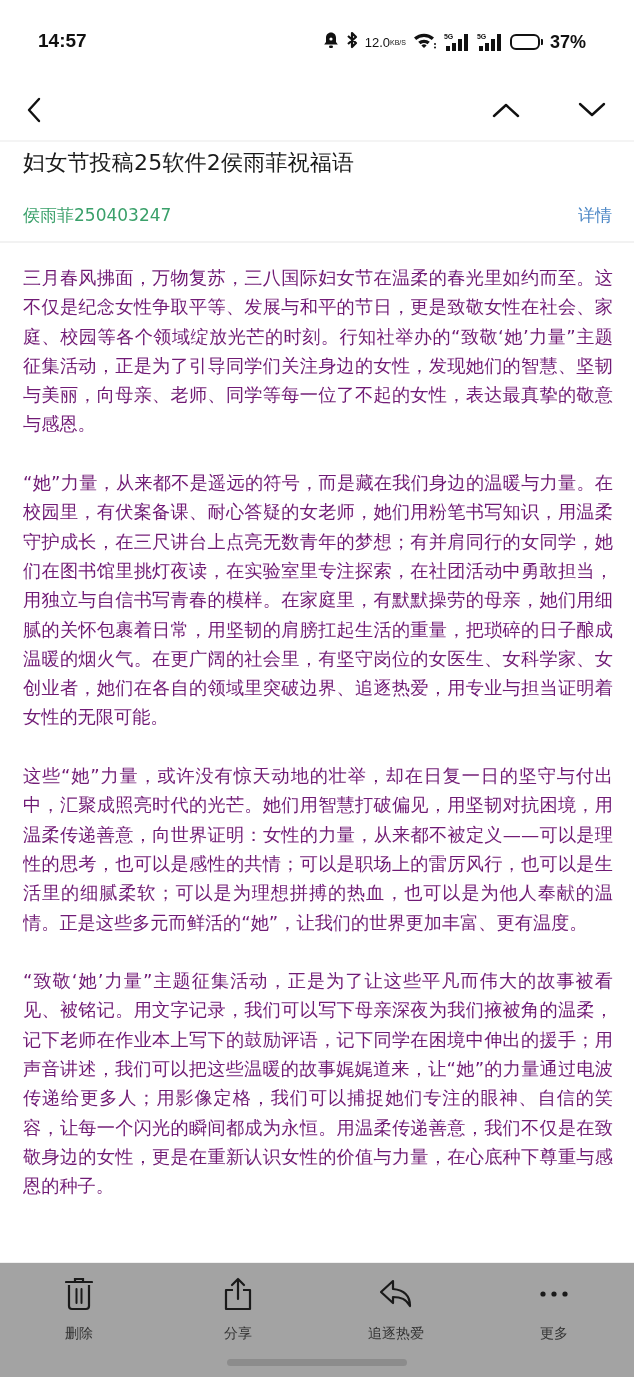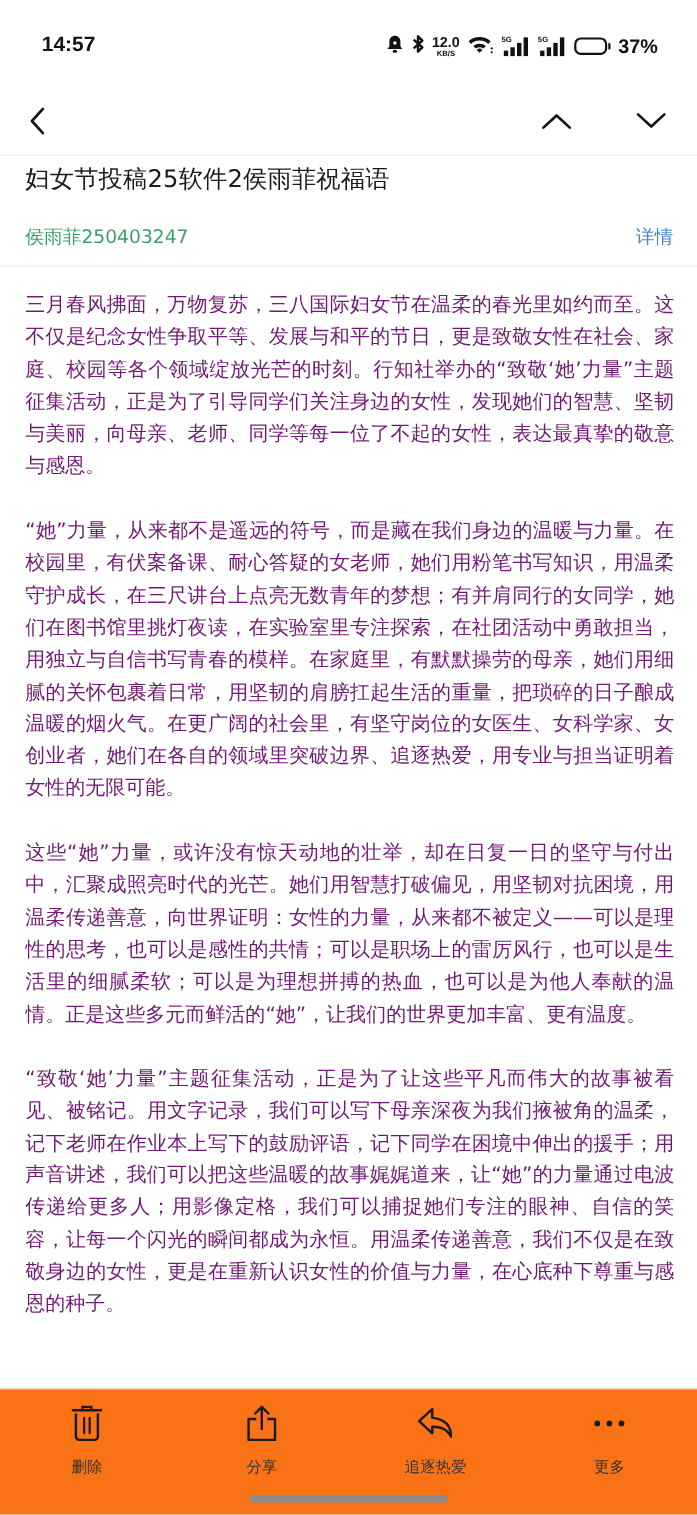--- a/index.html
+++ b/index.html
@@ -1,22 +1,22 @@
 <!DOCTYPE html>
 <html><head>
 <meta charset="utf-8">
 <style>
   * { box-sizing: border-box; margin: 0; padding: 0; }
   html, body { width: 634px; height: 1377px; background: #ffffff; overflow: hidden; }
   body { font-family: "DejaVu Sans", "Liberation Sans", sans-serif; color: #1a1a1a; position: relative; }
 
-  .status-bar { position: absolute; top: 0; left: 0; width: 634px; height: 84px; display: flex; align-items: center; padding: 0 36px 0 38px; }
+  .status-bar { position: absolute; top: 0; left: 0; width: 634px; height: 84px; display: flex; align-items: center; padding: 0 48px 0 38px; }
   .status-time { font-family: "Liberation Sans", sans-serif; font-size: 19px; font-weight: 700; color: #111; margin-top: -2px; }
   .status-icons { margin-left: auto; display: flex; align-items: center; gap: 7px; color: #111; }
-  .speed { display: flex; flex-direction: column; align-items: center; line-height: 1; font-family: "Liberation Sans", sans-serif; font-weight: 700; }
+  .speed { display: flex; flex-direction: row; align-items: center; line-height: 1; font-family: "Liberation Sans", sans-serif; font-weight: 400; }
   .speed .v { font-size: 13px; }
   .speed .u { font-size: 7px; margin-top: 1px; }
   .sig { position: relative; width: 26px; height: 18px; }
   .sig .g { position: absolute; left: 0; top: 0; font-size: 7px; font-weight: 700; font-family: "Liberation Sans", sans-serif; }
   .sig .b { position: absolute; bottom: 0; width: 4px; background: #111; }
   .battery { display: flex; align-items: center; }
   .battery .body { width: 30px; height: 16px; border: 2px solid #111; border-radius: 6px; padding: 2px; }
   .battery .fill { width: 9px; height: 100%; background: #111; border-radius: 2px; }
   .battery .tip { width: 2px; height: 6px; background: #111; margin-left: 1px; border-radius: 0 1px 1px 0; }
   .batt-pct { font-family: "Liberation Sans", sans-serif; font-size: 18px; font-weight: 700; }
@@ -27,21 +27,21 @@
 
   .mail-header { position: absolute; top: 142px; left: 0; width: 634px; height: 100px; }
   .mail-subject { position: absolute; left: 23px; top: 6px; font-size: 22px; color: #1a1a1a; letter-spacing: 0.2px; }
   .mail-sender { position: absolute; left: 23px; top: 62px; font-size: 17px; color: #3aa06a; }
   .mail-details { position: absolute; right: 22px; top: 62px; font-size: 17px; color: #4a86c5; cursor: pointer; }
   .header-divider { position: absolute; top: 241px; left: 0; width: 634px; height: 2px; background: #f2f2f2; }
 
   .mail-body { position: absolute; top: 263px; left: 23px; width: 590px; height: 995px; overflow: hidden; }
   .mail-body p { font-size: 18.2px; line-height: 29.3px; color: #701a75; margin-bottom: 29.3px; text-align: justify; word-break: break-all; }
 
-  .toolbar { position: absolute; top: 1262px; left: 0; width: 634px; height: 115px; background: #f97316; border-top: 1px solid #f0f0f0; }
+  .toolbar { position: absolute; top: 1262px; left: 0; width: 634px; height: 115px; background: #a3a3a3; border-top: 1px solid #f0f0f0; }
   .tool { position: absolute; top: 12px; width: 120px; display: flex; flex-direction: column; align-items: center; cursor: pointer; }
   .tool .ic { height: 38px; display: flex; align-items: center; justify-content: center; }
   .tool .lbl { margin-top: 12px; font-size: 14px; color: #333; }
   .home-indicator { position: absolute; left: 227px; top: 1359px; width: 180px; height: 7px; border-radius: 4px; background: #8c8c8c; }
 </style>
 </head>
 <body>
 
 <div class="status-bar">
   <span class="status-time">14:57</span>

